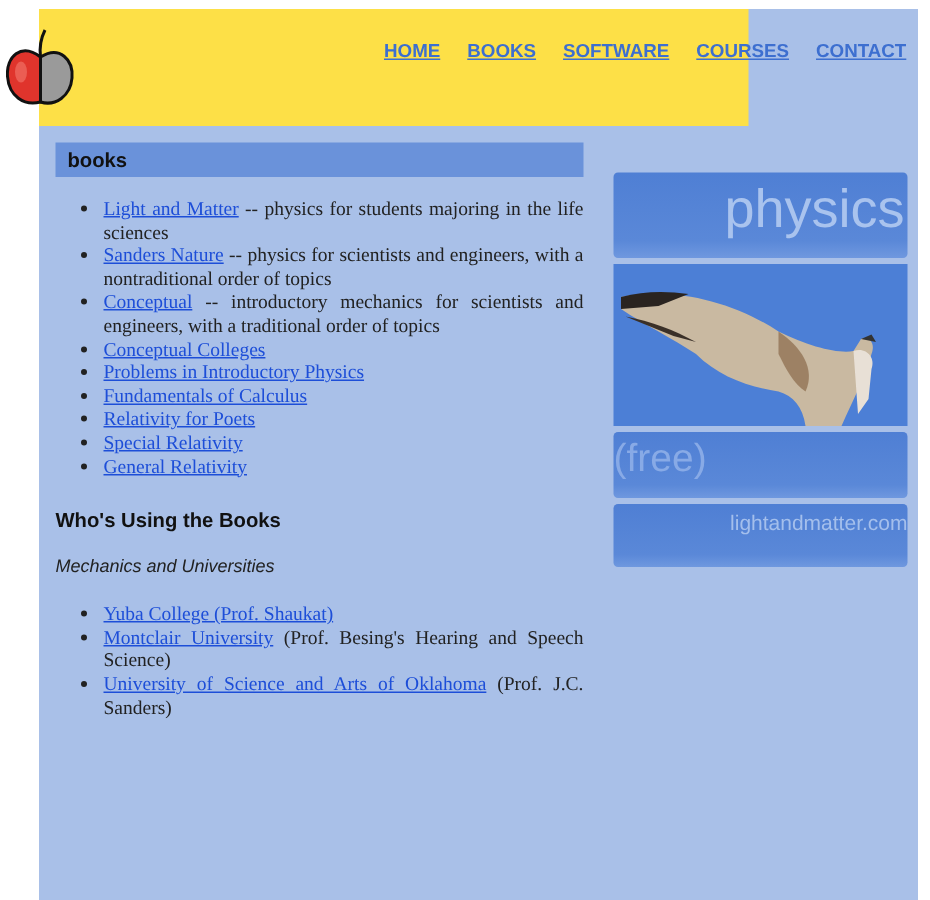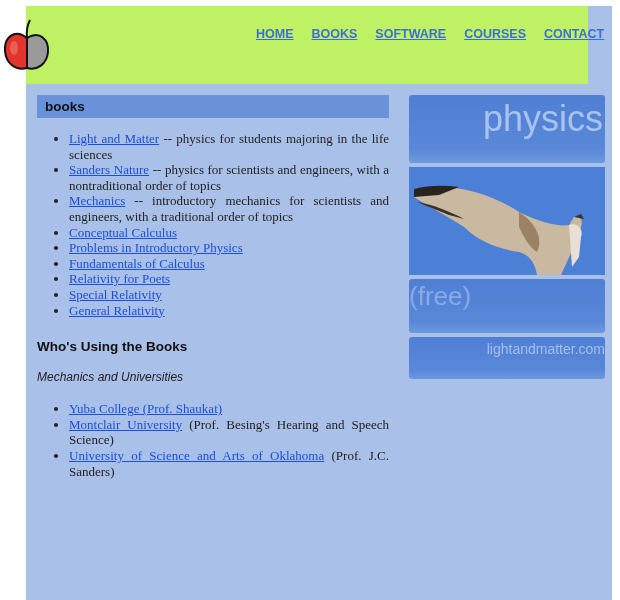--- a/index.html
+++ b/index.html
@@ -1,36 +1,36 @@
 <!DOCTYPE html>
 <html><head>
 <meta charset="utf-8">
 <style>
   html, body { margin: 0; padding: 0; background: #ffffff; }
   body { width: 620px; height: 600px; overflow: hidden; position: relative; font-family: "Liberation Serif", serif; }
   .page { position: absolute; left: 26px; top: 6px; width: 586px; height: 594px; background: #a9c0e8; }
-  .header { position: absolute; left: 0; top: 0; width: 562px; height: 78px; background: #bef264; }
+  .header { position: absolute; left: 0; top: 0; width: 473px; height: 78px; background: #fde047; }
   .logo { position: absolute; left: -22px; top: 12px; width: 46px; height: 56px; }
   .nav { position: absolute; top: 21px; left: 230px; display: flex; gap: 18px; font-family: "Liberation Sans", sans-serif; font-weight: bold; font-size: 12.5px; }
   .nav a { color: #3d6fd0; text-decoration: underline; cursor: pointer; }
   .main { position: absolute; left: 11px; top: 89px; width: 352px; }
   .books-bar { background: #6a92da; height: 23px; font-family: "Liberation Sans", sans-serif; font-weight: bold; font-size: 13.5px; color: #111; padding-left: 8px; line-height: 23px; }
   ul { margin: 0; padding-left: 32px; }
   li { font-size: 13px; line-height: 15.6px; color: #222; text-align: justify; }
   li a { font-weight: normal; color: #1d4ed8; text-decoration: underline; cursor: pointer; }
   .list1 { margin-top: 13px; }
   h3 { font-family: "Liberation Sans", sans-serif; font-size: 13.5px; font-weight: bold; color: #111; margin: 0; }
   h4 { font-family: "Liberation Sans", sans-serif; font-size: 12px; font-weight: bold; color: #111; margin: 0; }
   .ital { font-family: "Liberation Sans", sans-serif; font-style: italic; font-size: 12px; color: #222; }
   .side { position: absolute; left: 383px; top: 89px; width: 196px; }
   .panel { background: linear-gradient(#4f7fd4, #5a88d8 80%, #6f98df); border-radius: 3px; margin-bottom: 4px; position: relative; overflow: hidden; }
-  .p1 { height: 68px; }
+  .p1 { height: 57px; margin-top: 20px; }
   .p1 span { position: absolute; right: 2px; top: 3px; font-family: "Liberation Sans", sans-serif; font-size: 36px; color: #a9c3ee; }
   .p2 { height: 108px; background: #4c7fd6; border-radius: 0; }
-  .p3 { height: 54px; }
+  .p3 { height: 44px; }
   .p3 span { position: absolute; left: 0; top: 2px; font-family: "Liberation Sans", sans-serif; font-size: 26px; color: #88aae6; }
   .p4 { height: 42px; }
   .p4 span { position: absolute; right: 0; top: 4px; font-family: "Liberation Sans", sans-serif; font-size: 14px; color: #a4bfec; }
 </style>
 </head>
 <body>
 
 <div class="page">
   <div class="header">
     <svg class="logo" viewBox="0 0 46 56">
@@ -47,22 +47,22 @@
       <a>COURSES</a>
       <a>CONTACT</a>
     </nav>
   </div>
 
   <div class="main">
     <div class="books-bar">books</div>
     <ul class="list1">
       <li><a>Light and Matter</a><span> -- physics for students majoring in the life sciences</span></li>
       <li><a>Sanders Nature</a><span> -- physics for scientists and engineers, with a nontraditional order of topics</span></li>
-      <li><a>Mechanics</a><span> -- introductory mechanics for scientists and engineers, with a traditional order of topics</span></li>
-      <li><a>Conceptual Calculus</a></li>
+      <li><a>Conceptual</a><span> -- introductory mechanics for scientists and engineers, with a traditional order of topics</span></li>
+      <li><a>Conceptual Colleges</a></li>
       <li><a>Problems in Introductory Physics</a></li>
       <li><a>Fundamentals of Calculus</a></li>
       <li><a>Relativity for Poets</a></li>
       <li><a>Special Relativity</a></li>
       <li><a>General Relativity</a></li>
     </ul>
 
 
     <h3 style="margin-top:21px;">Who's Using the Books</h3>
     <div class="ital" style="margin-top:16px;">Mechanics and Universities</div>

